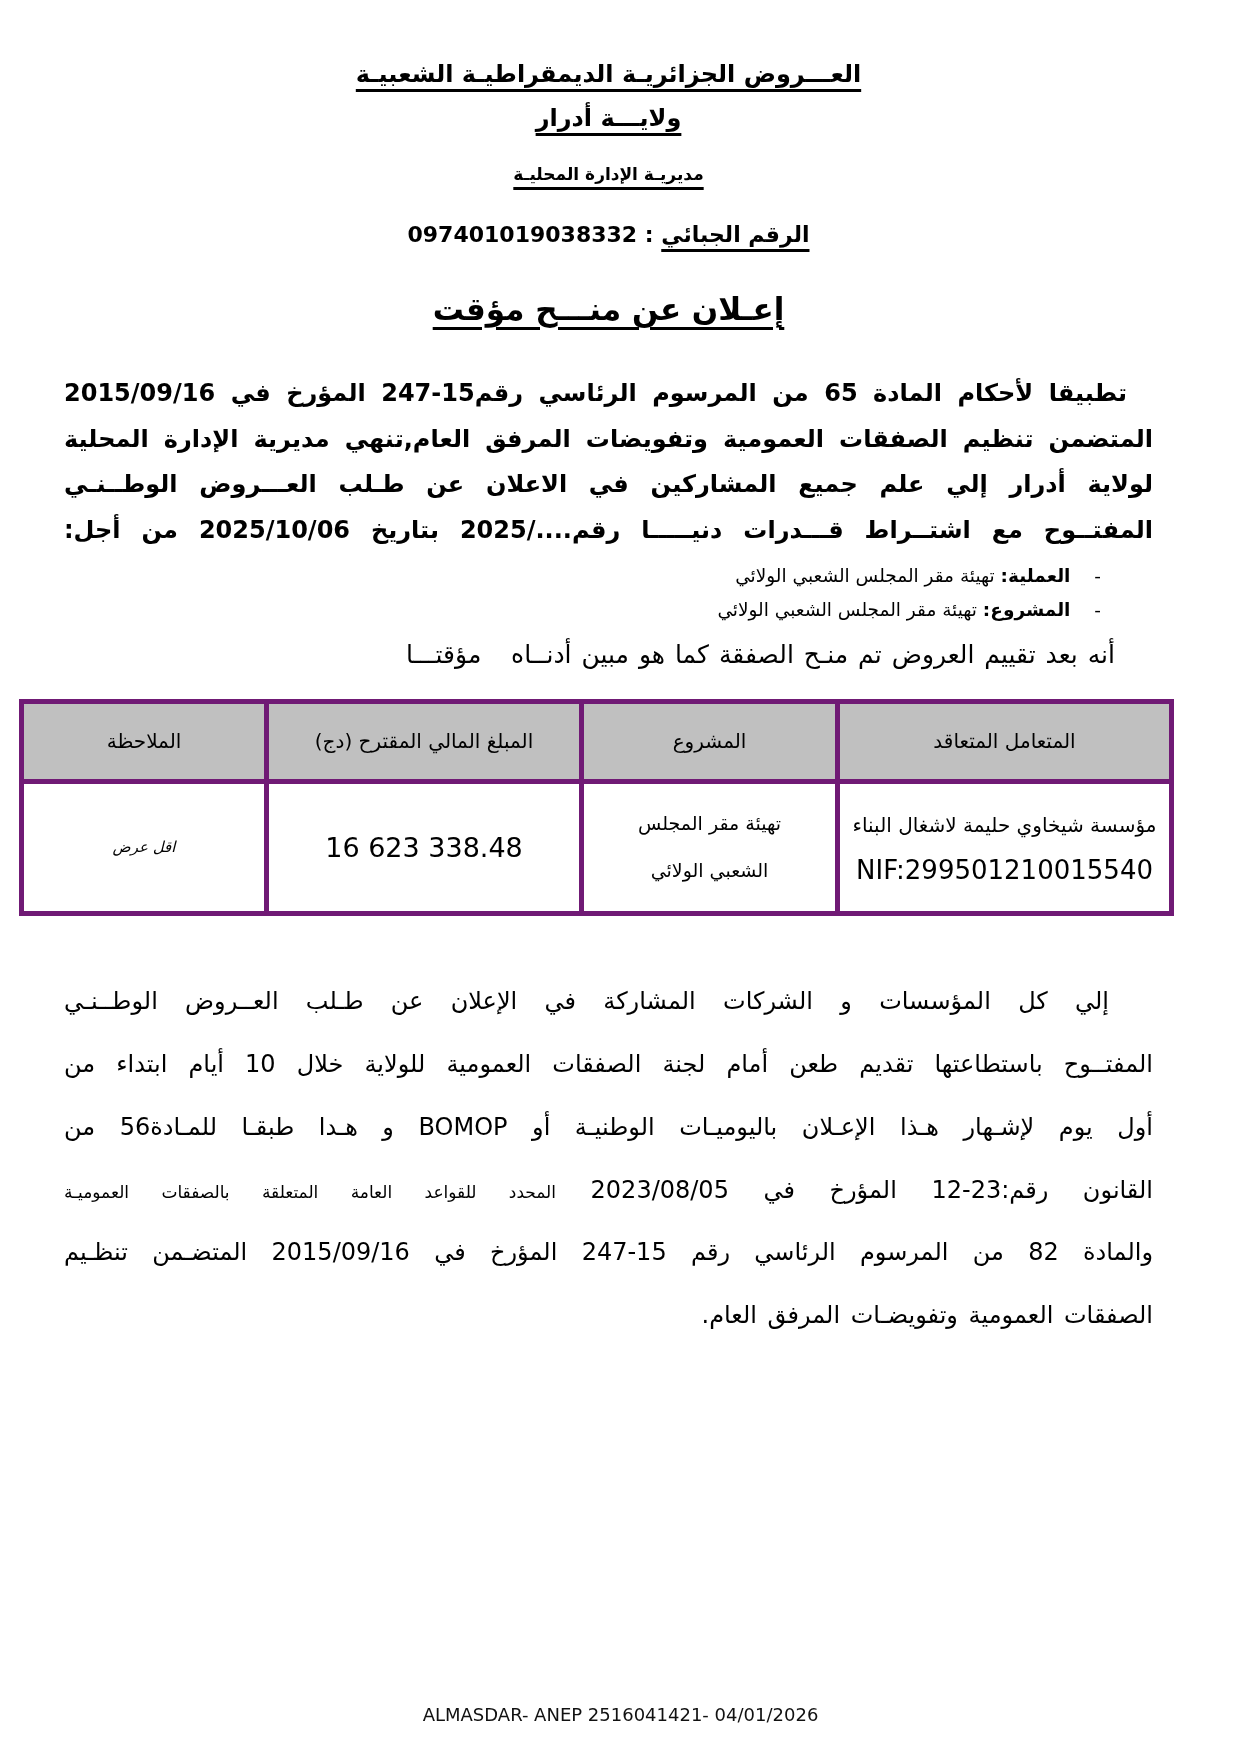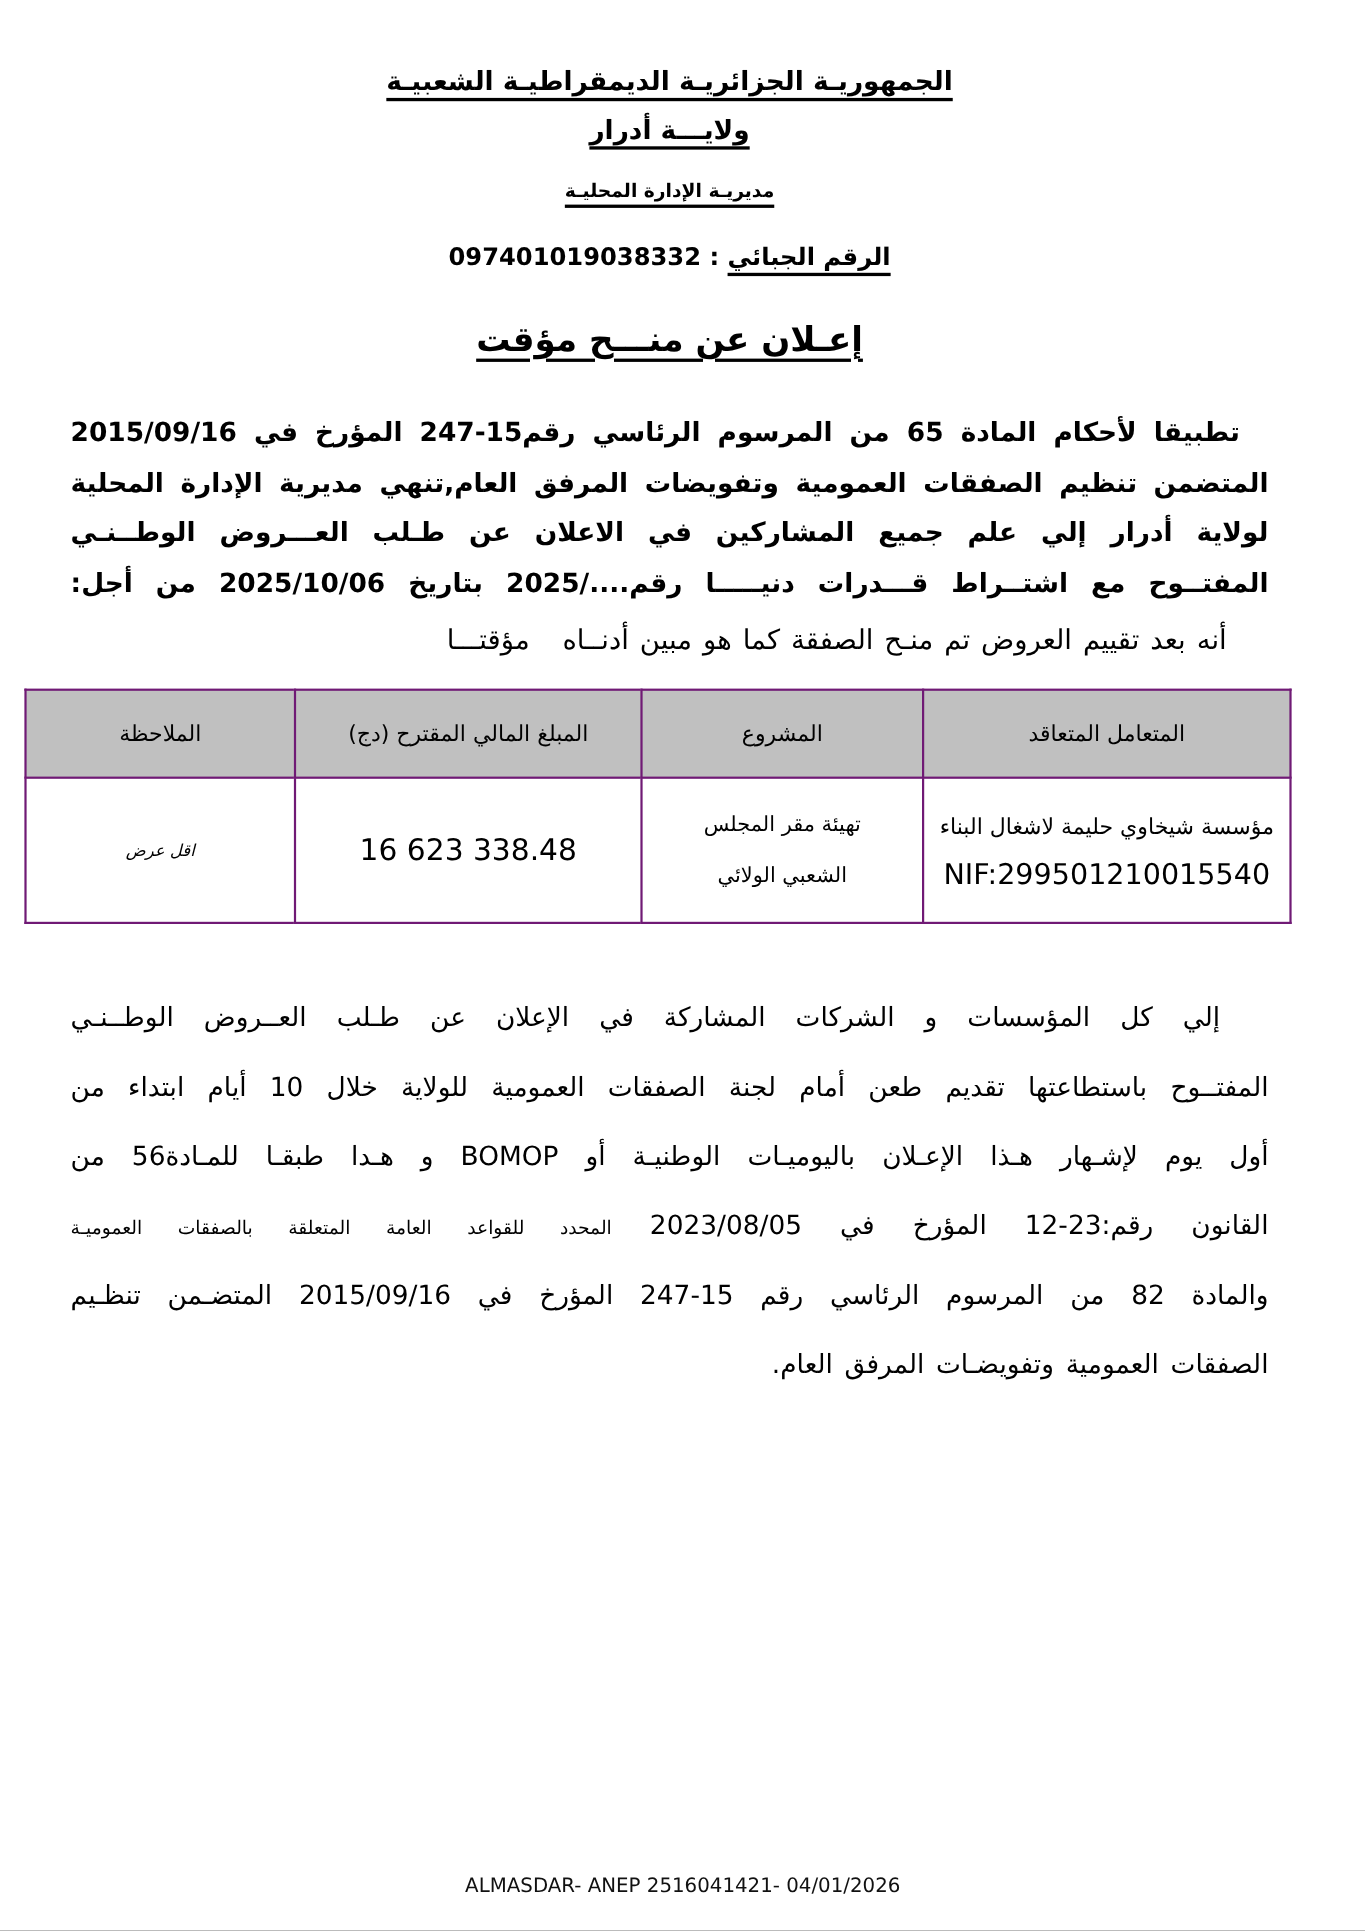--- a/index.html
+++ b/index.html
@@ -42,21 +42,21 @@
   .award-line { margin-top: 14px; font-size: 25px; text-align: right; padding-right: 38px; word-spacing: 2px; }
 
   table.award-table {
     width: 1150px;
     margin-top: 30px;
     margin-right: -21px;
     border-collapse: collapse;
     table-layout: fixed;
   }
   .award-table th, .award-table td {
-    border: 2px solid #701a75;
+    border: 5px solid #701a75;
     text-align: center;
     vertical-align: middle;
     padding: 6px 8px;
   }
   .award-table th {
     background: #c0c0c0;
     font-weight: normal;
     font-size: 20px;
     height: 80px;
     line-height: 1.5;
@@ -85,36 +85,48 @@
     font-size: 18px;
     color: #111;
   }
 </style>
 </head>
 <body>
 
 <div class="page">
 
   <header class="center">
-    <div class="hdr-republic u">الجمهوريـة الجزائريـة الديمقراطيـة الشعبيـة</div>
+    <div class="hdr-republic u">العـــروض الجزائريـة الديمقراطيـة الشعبيـة</div>
     <div class="hdr-wilaya u">ولايـــة أدرار</div>
     <div class="hdr-dir u">مديريـة الإدارة المحليـة</div>
     <div class="tax-line">
       <span class="u">الرقم الجبائي</span><span> : </span><span class="num">097401019038332</span>
     </div>
     <div class="doc-title u">إعـلان عن منـــح مؤقت</div>
   </header>
 
   <section class="intro">
     <div class="line indent-sm">تطبيقا لأحكام المادة 65 من المرسوم الرئاسي رقم15-247 المؤرخ في 2015/09/16</div>
     <div class="line">المتضمن تنظيم الصفقات العمومية وتفويضات المرفق العام,تنهي مديرية الإدارة المحلية</div>
     <div class="line">لولاية أدرار إلي علم جميع المشاركين في الاعلان عن طـلب العـــروض الوطــنـي</div>
     <div class="line">المفتــوح مع اشتــراط قـــدرات دنيـــــا رقم..../2025 بتاريخ 2025/10/06 من أجل:</div>
   </section>
 
+  <ul class="bullets">
+    <li>
+      <span class="dash">-</span>
+      <span class="bl">العملية:</span>
+      <span>تهيئة مقر المجلس الشعبي الولائي</span>
+    </li>
+    <li>
+      <span class="dash">-</span>
+      <span class="bl">المشروع:</span>
+      <span>تهيئة مقر المجلس الشعبي الولائي</span>
+    </li>
+  </ul>
 
   <div class="award-line">أنه بعد تقييم العروض تم منـح الصفقة كما هو مبين أدنــاه&nbsp;&nbsp;&nbsp;مؤقتـــا</div>
 
   <table class="award-table">
     <colgroup>
       <col class="col-contractor">
         <col class="col-project">
         <col class="col-amount">
         <col class="col-note">
     </colgroup>

